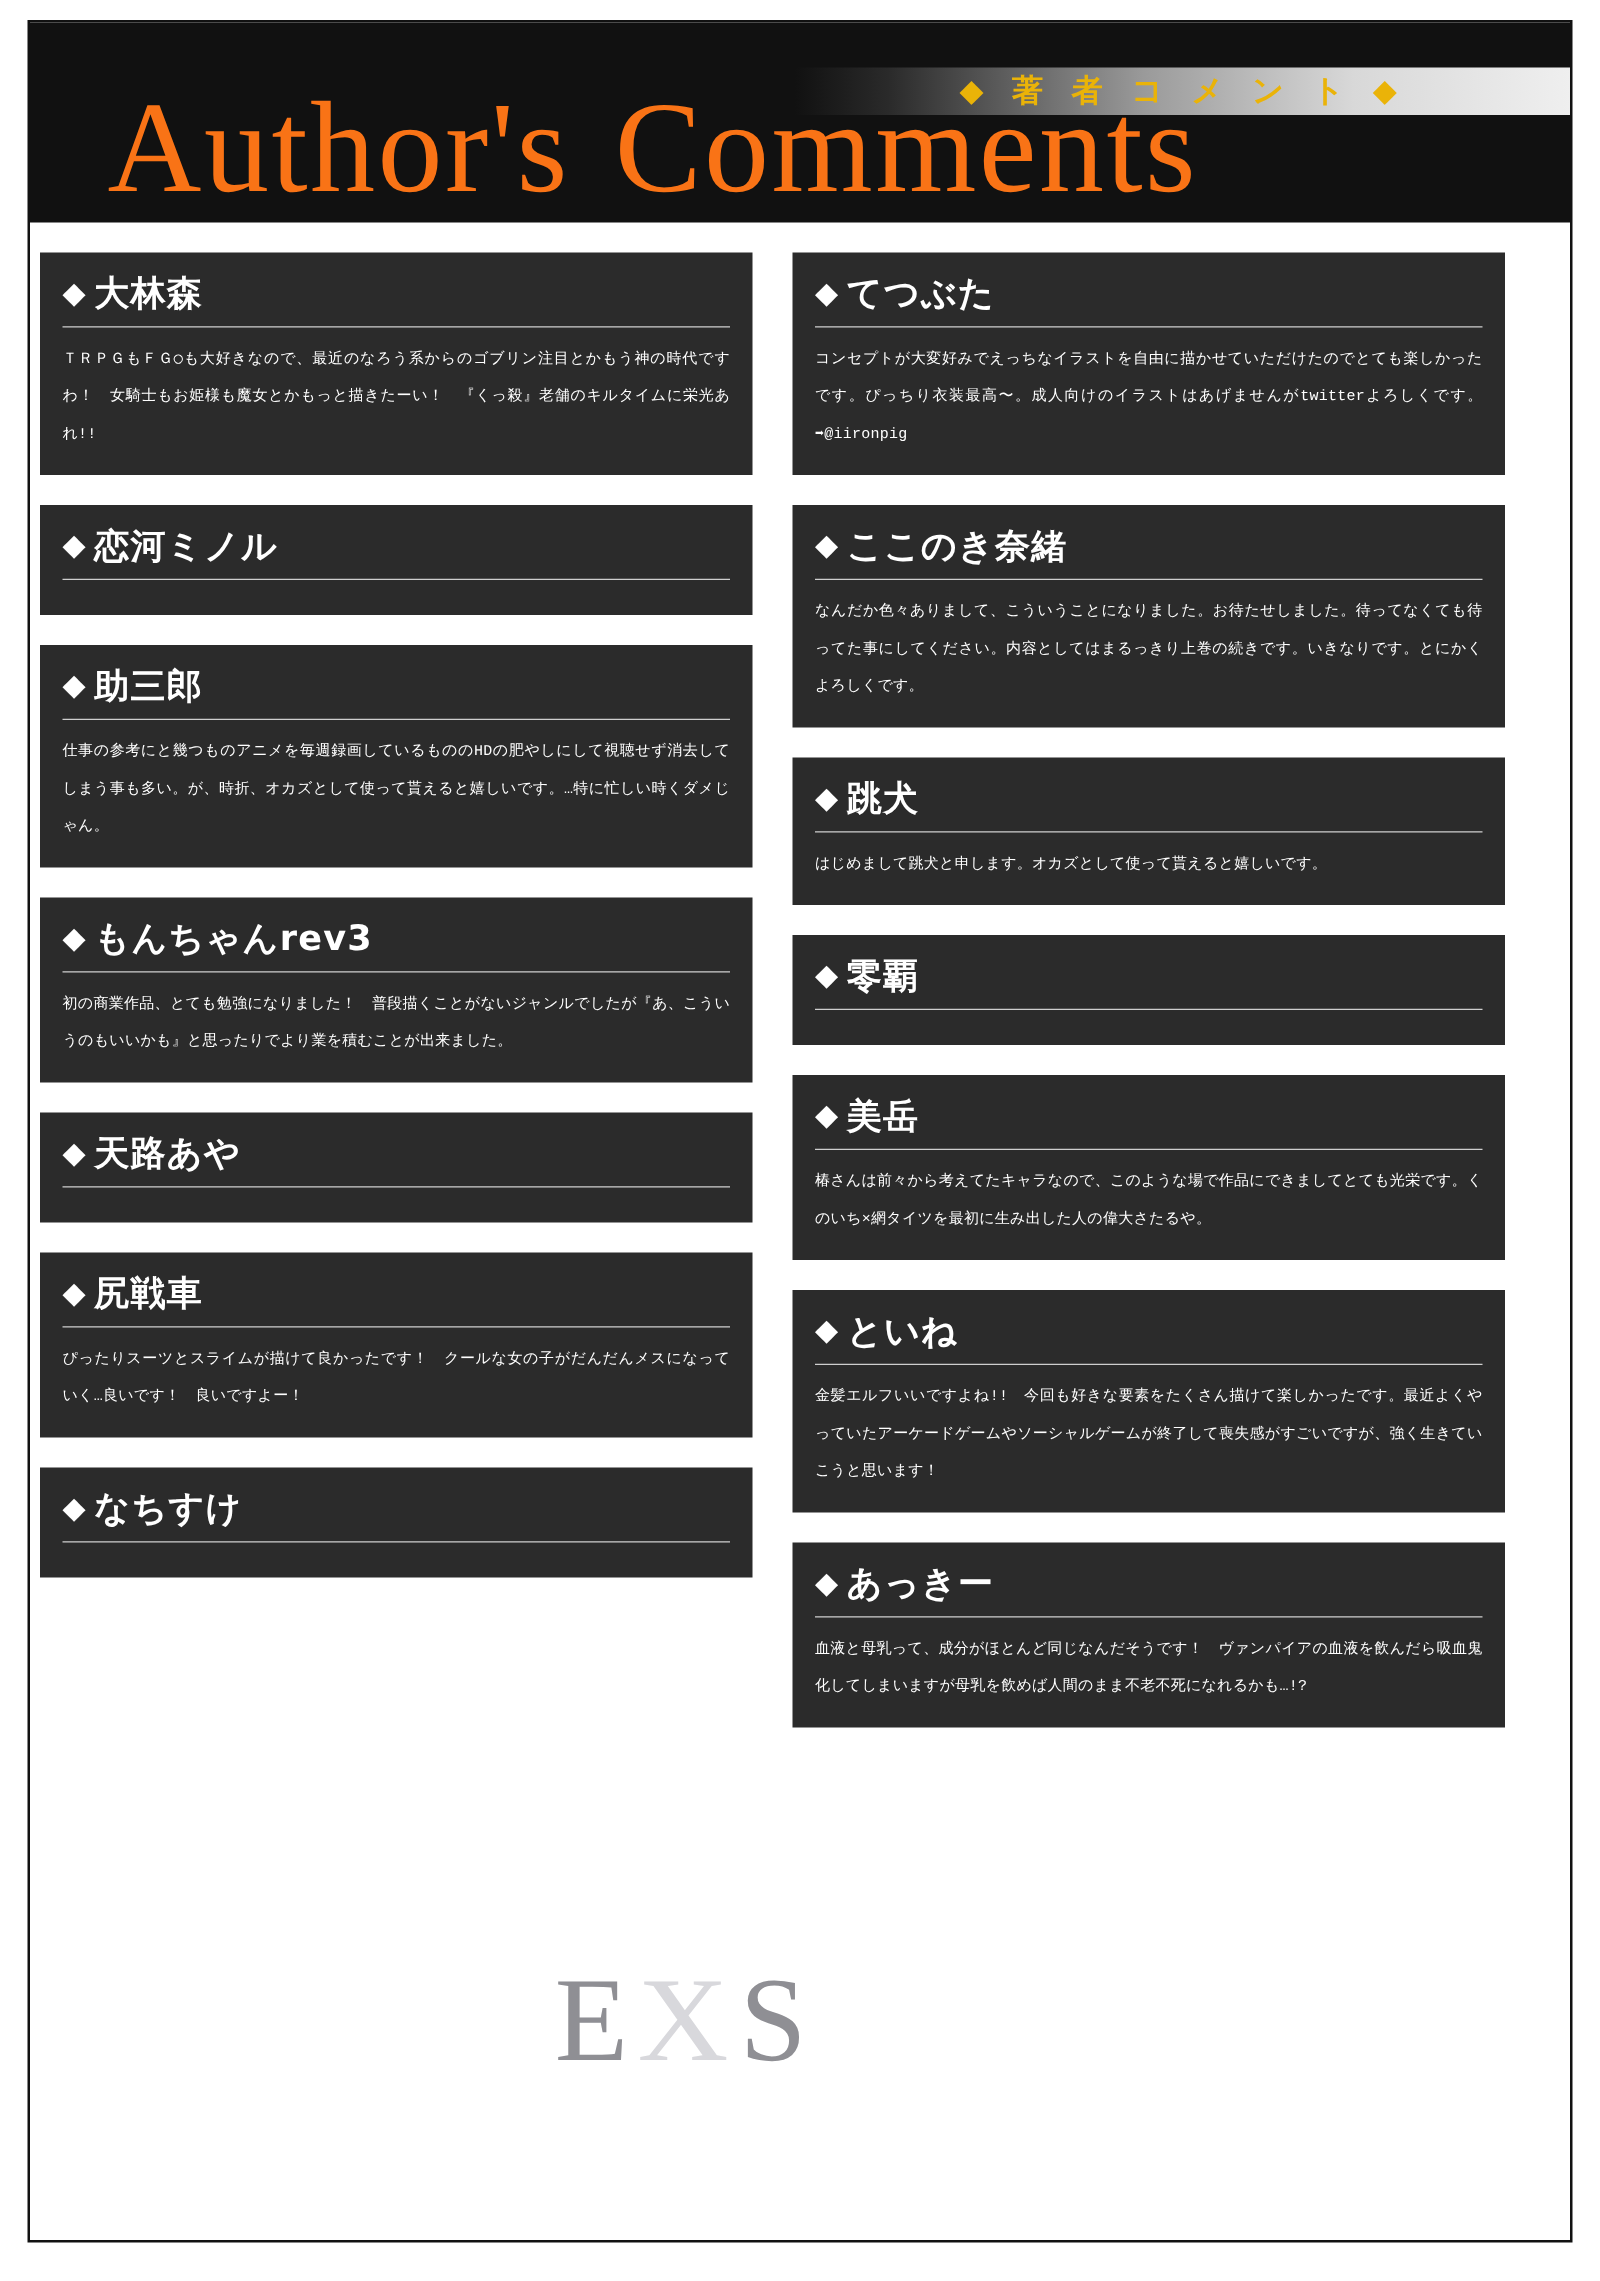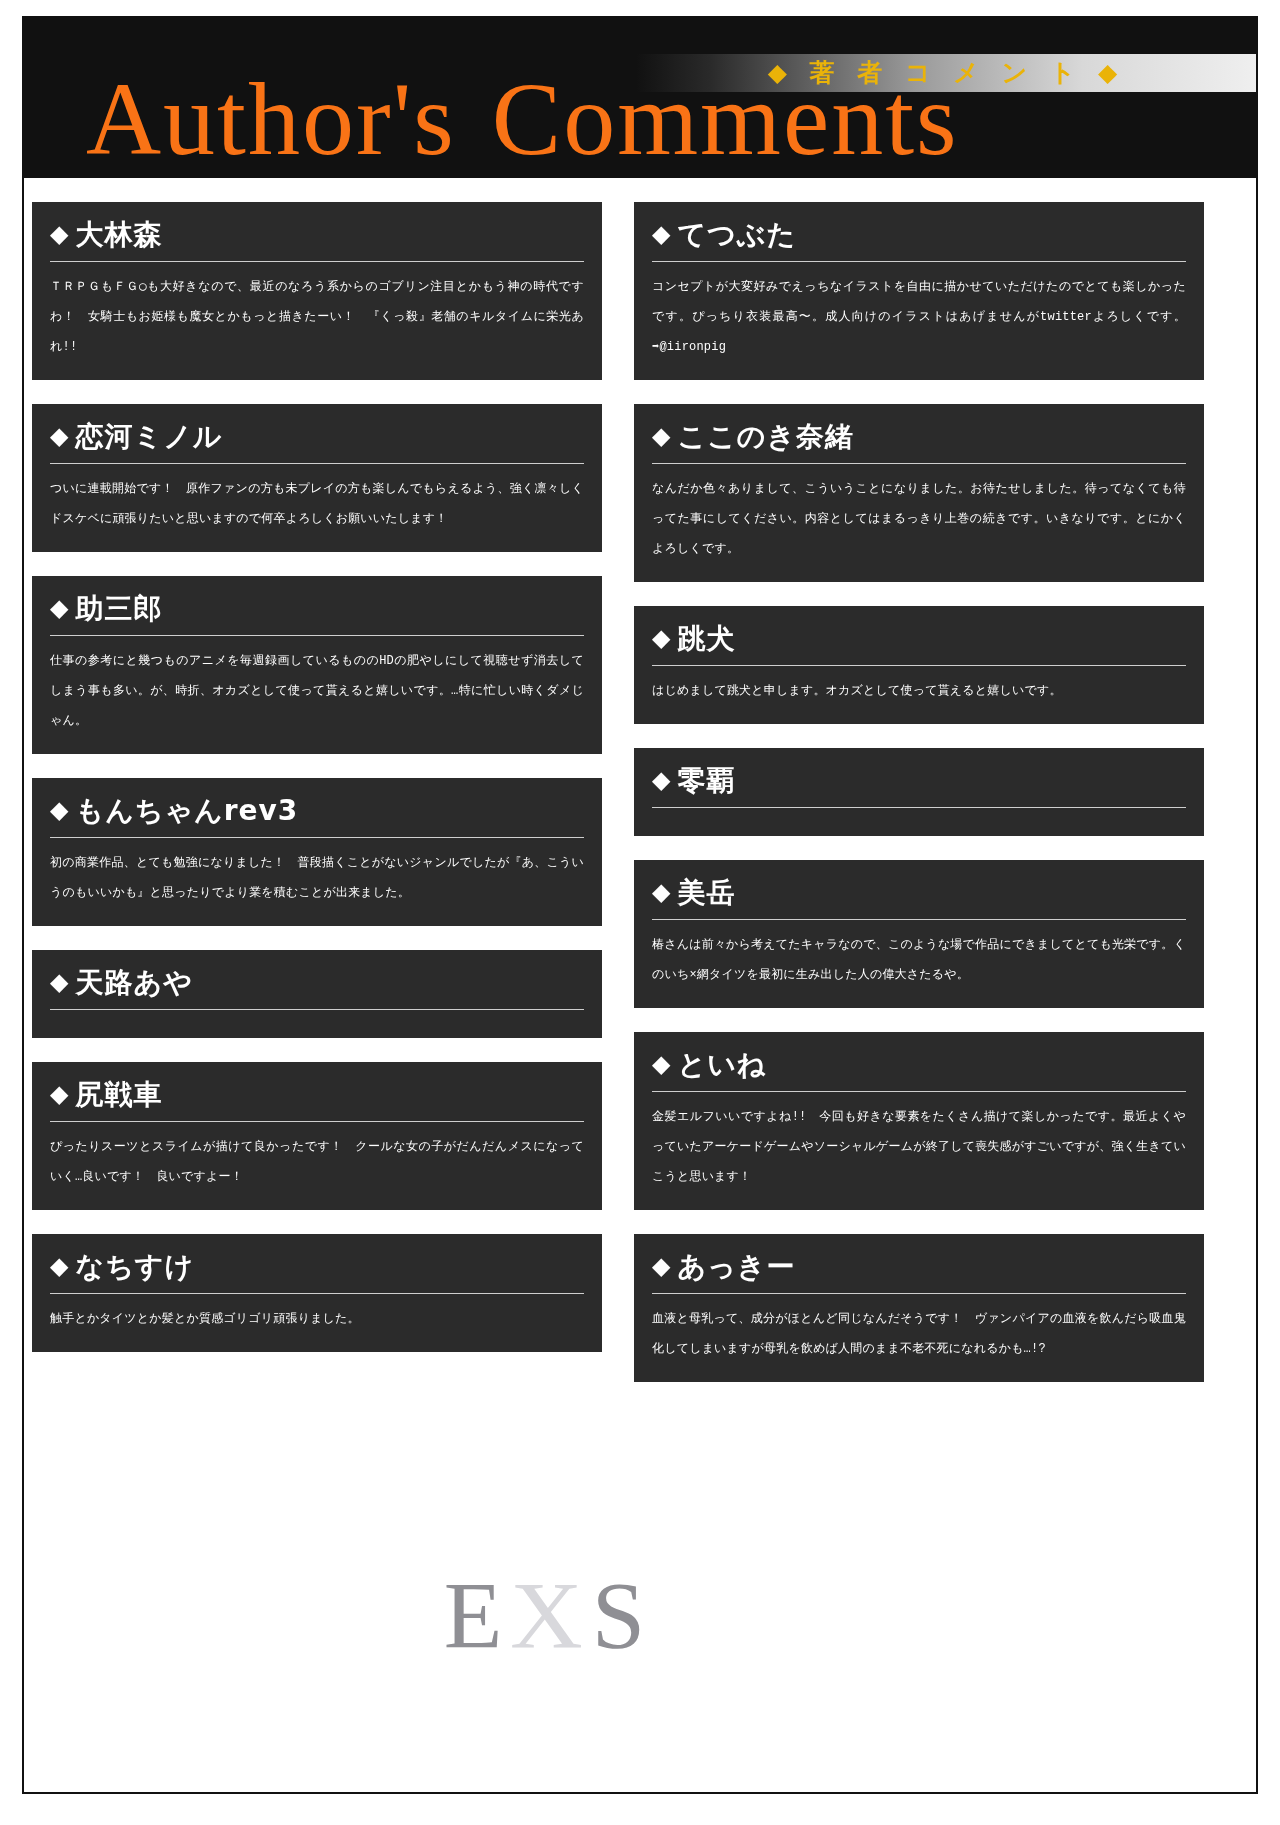--- a/index.html
+++ b/index.html
@@ -176,21 +176,20 @@
         <div class="title-rule"></div>
         <div class="card-body">ＴＲＰＧもＦＧ◯も大好きなので、最近のなろう系からのゴブリン注目とかもう神の時代ですわ！　女騎士もお姫様も魔女とかもっと描きたーい！　『くっ殺』老舗のキルタイムに栄光あれ!!</div>
       </div>
 
       <div class="card">
         <div class="card-title">
           <span class="diamond">◆</span>
           <span>恋河ミノル</span>
         </div>
         <div class="title-rule"></div>
-        <div class="card-body">ついに連載開始です！　原作ファンの方も未プレイの方も楽しんでもらえるよう、強く凛々しくドスケベに頑張りたいと思いますので何卒よろしくお願いいたします！</div>
       </div>
 
       <div class="card">
         <div class="card-title">
           <span class="diamond">◆</span>
           <span>助三郎</span>
         </div>
         <div class="title-rule"></div>
         <div class="card-body">仕事の参考にと幾つものアニメを毎週録画しているもののHDの肥やしにして視聴せず消去してしまう事も多い。が、時折、オカズとして使って貰えると嬉しいです。…特に忙しい時くダメじゃん。</div>
       </div>
@@ -220,21 +219,20 @@
         <div class="title-rule"></div>
         <div class="card-body">ぴったりスーツとスライムが描けて良かったです！　クールな女の子がだんだんメスになっていく…良いです！　良いですよー！</div>
       </div>
 
       <div class="card">
         <div class="card-title">
           <span class="diamond">◆</span>
           <span>なちすけ</span>
         </div>
         <div class="title-rule"></div>
-        <div class="card-body">触手とかタイツとか髪とか質感ゴリゴリ頑張りました。</div>
       </div>
 
     </div>
 
     <div class="col col-right">
 
       <div class="card">
         <div class="card-title">
           <span class="diamond">◆</span>
           <span>てつぶた</span>

